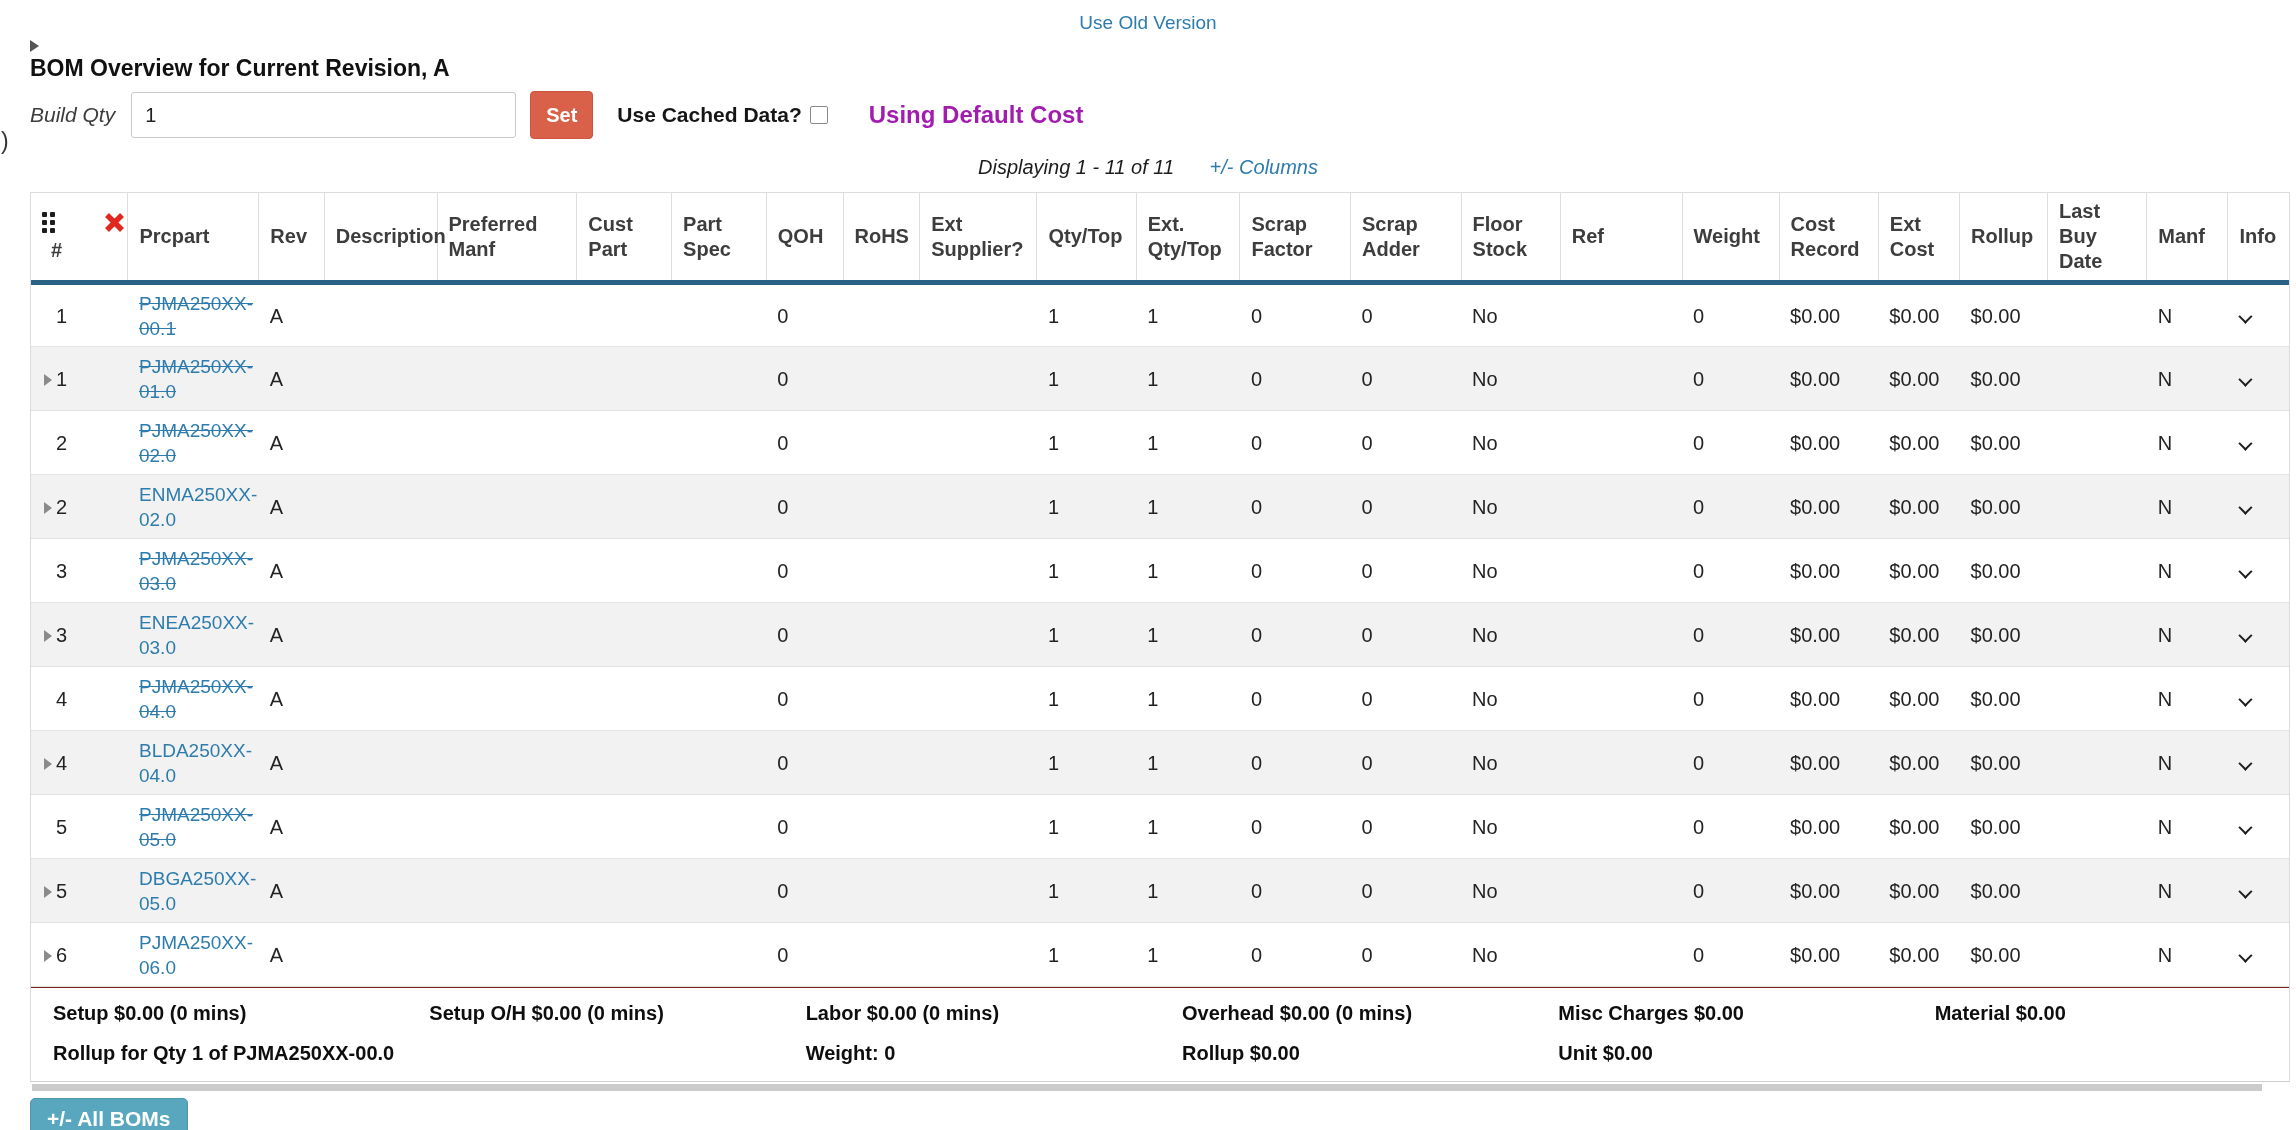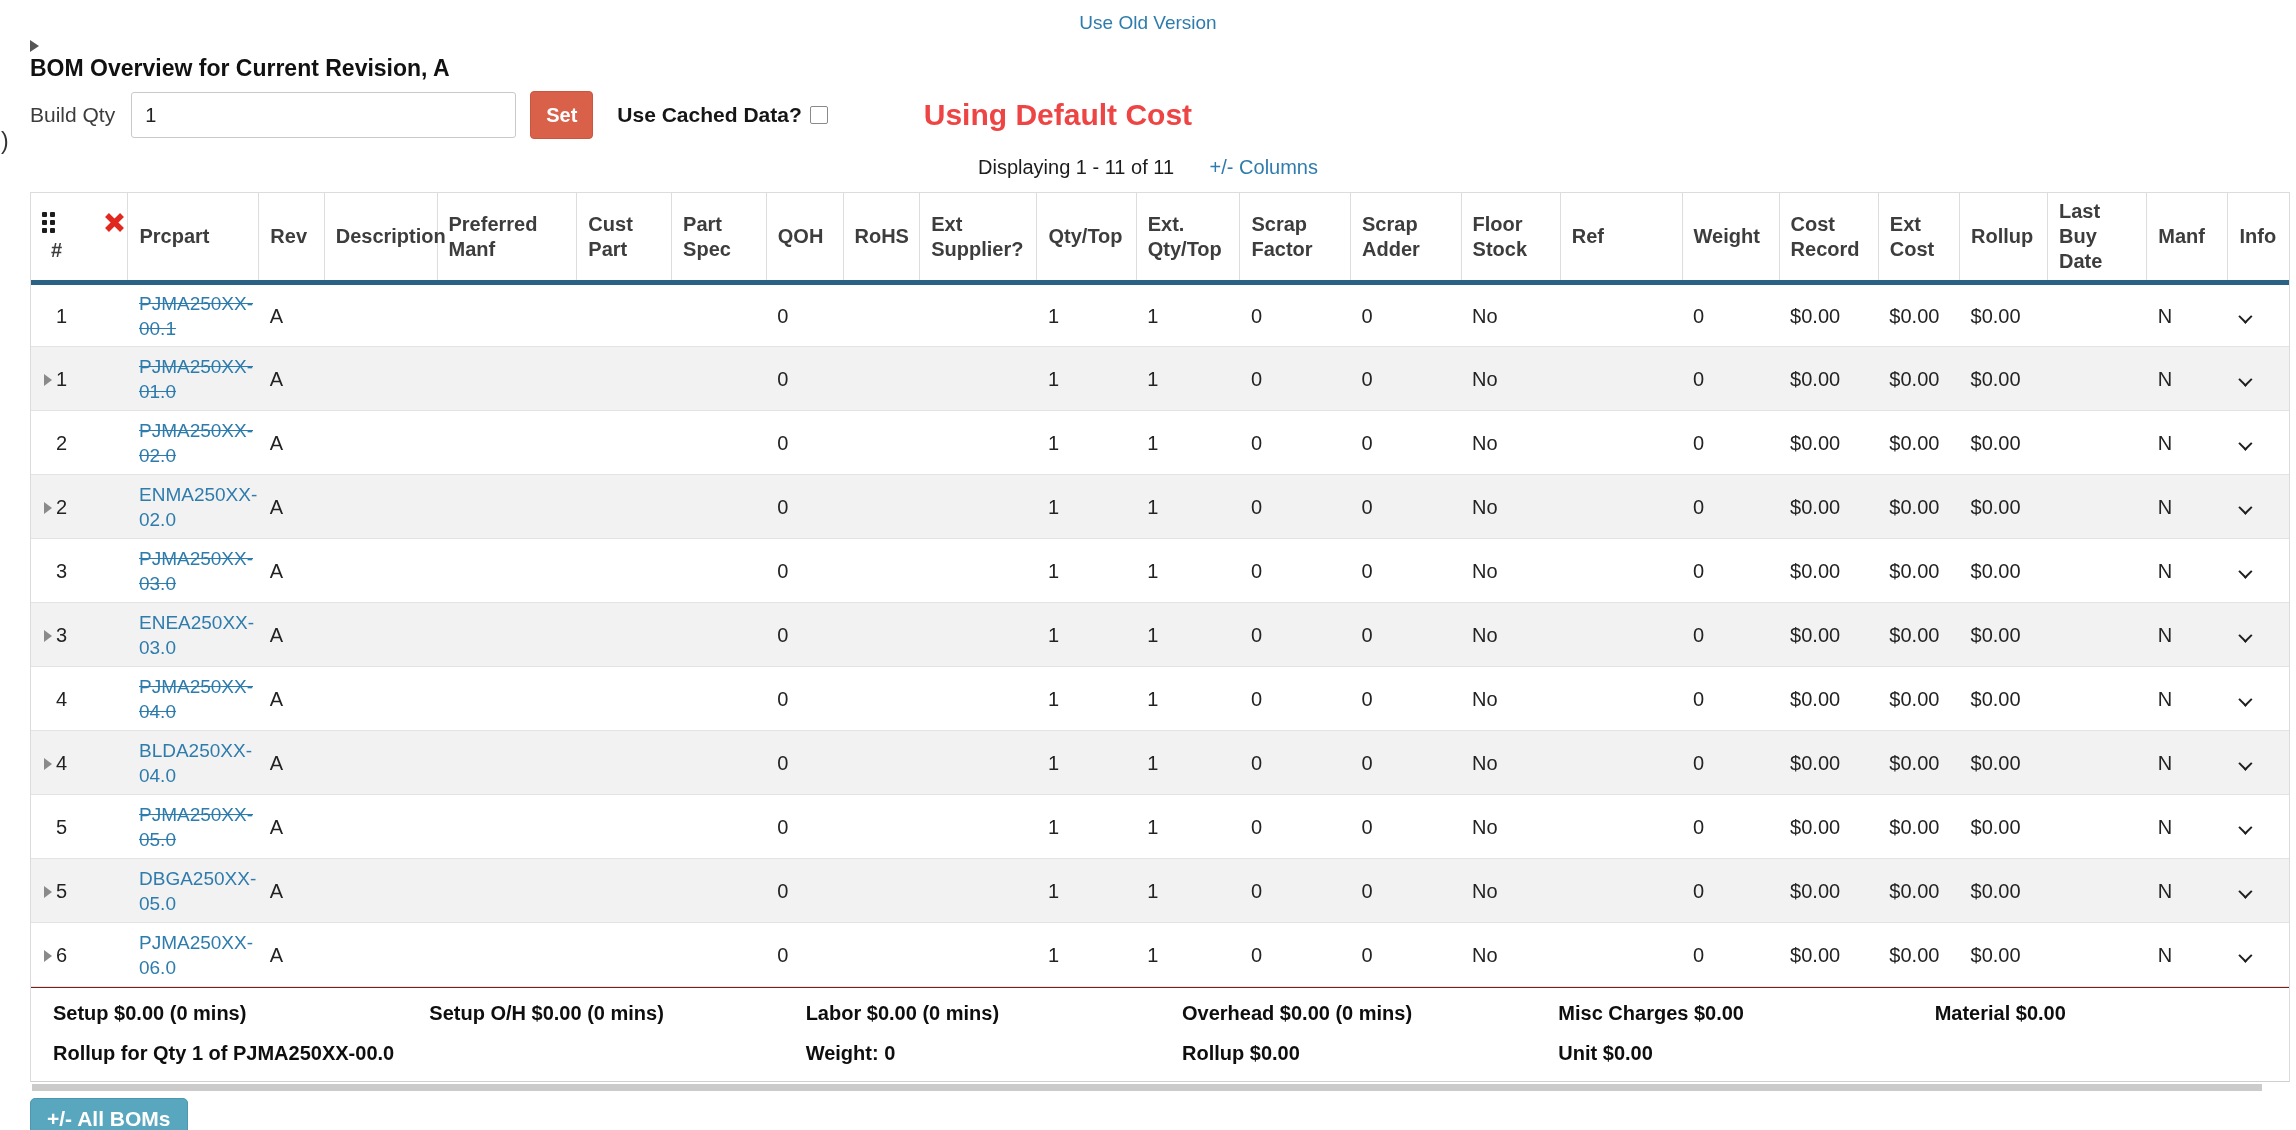--- a/index.html
+++ b/index.html
@@ -13,36 +13,36 @@
 
   .top-link-bar { text-align:center; padding-top:12px; font-size:19px; }
 
   .title-block { margin:6px 0 0 30px; }
   .title-line { display:flex; align-items:center; font-size:23px; font-weight:bold; color:#111; line-height:1.15; }
   .collapse-tri { width:0; height:0; border-left:9px solid #555; border-top:6px solid transparent;
     border-bottom:6px solid transparent; margin-right:11px; display:inline-block; }
   .subtitle { font-size:23px; font-weight:bold; color:#111; margin:3px 0 0 30px; line-height:1.15; }
 
   .controls-row { display:flex; align-items:center; margin:9px 30px 0 30px; height:50px; }
-  .build-qty-label { font-size:21px; color:#3c3c3c; margin-right:16px; }
+  .build-qty-label { font-size:21px; color:#3c3c3c; margin-right:16px;font-style:italic; }
   .qty-input { width:385px; height:46px; border:1px solid #c9c9c9; border-radius:3px;
     font-size:20px; padding:0 13px; color:#222; font-family:"Liberation Sans",sans-serif; }
   .set-btn { margin-left:14px; background:#d9614a; border:1px solid #cd5540; color:#fff;
     font-weight:bold; font-size:20px; border-radius:4px; height:48px; padding:0 15px;
     font-family:"Liberation Sans",sans-serif; cursor:pointer; }
   .use-cached { font-weight:bold; font-size:21px; color:#161616; margin-left:24px; }
   .checkbox { width:18px; height:18px; border:1px solid #8a8a8a; border-radius:2px;
     background:#fff; display:inline-block; margin-left:8px; cursor:pointer; }
-  .using-default { font-weight:bold; font-size:30px; color:#ef4444; margin-left:96px; }
+  .using-default { font-weight:bold; font-size:24px; color:#a21caf; margin-left:41px; }
   .head-links { margin-left:auto; font-size:20px; white-space:nowrap; }
   .head-links .pipe { color:#2e7cad; margin:0 10px; }
 
   .stray-paren { position:absolute; left:1px; top:128px; font-size:23px; color:#333; }
 
-  .displaying-row { text-align:center; font-size:20px; color:#1c1c1c; margin-top:16px; }
+  .displaying-row { text-align:center; font-size:20px; color:#1c1c1c; margin-top:16px;font-style:italic; }
   .columns-link { margin-left:30px; }
 
   .table-wrap { margin:13px 0 0 30px; width:2260px; border:1px solid #dcdcdc; border-bottom:1px solid #cfcfcf; }
   table { width:100%; border-collapse:collapse; table-layout:fixed; }
   thead th { font-size:20px; font-weight:bold; color:#3d3d3d; text-align:left; vertical-align:middle;
     height:82px; padding:6px 8px 6px 11px; border-right:1px solid #ddd;
     border-bottom:5px solid #2a6286; background:#fff; line-height:1.25; }
   thead th:last-child { border-right:none; }
   .th-icons { display:flex; align-items:center; justify-content:space-between; width:84px; margin-bottom:4px; }
   .drag-dots { display:inline-grid; grid-template-columns:repeat(2,5px); grid-auto-rows:5px; gap:3px; cursor:grab; }

